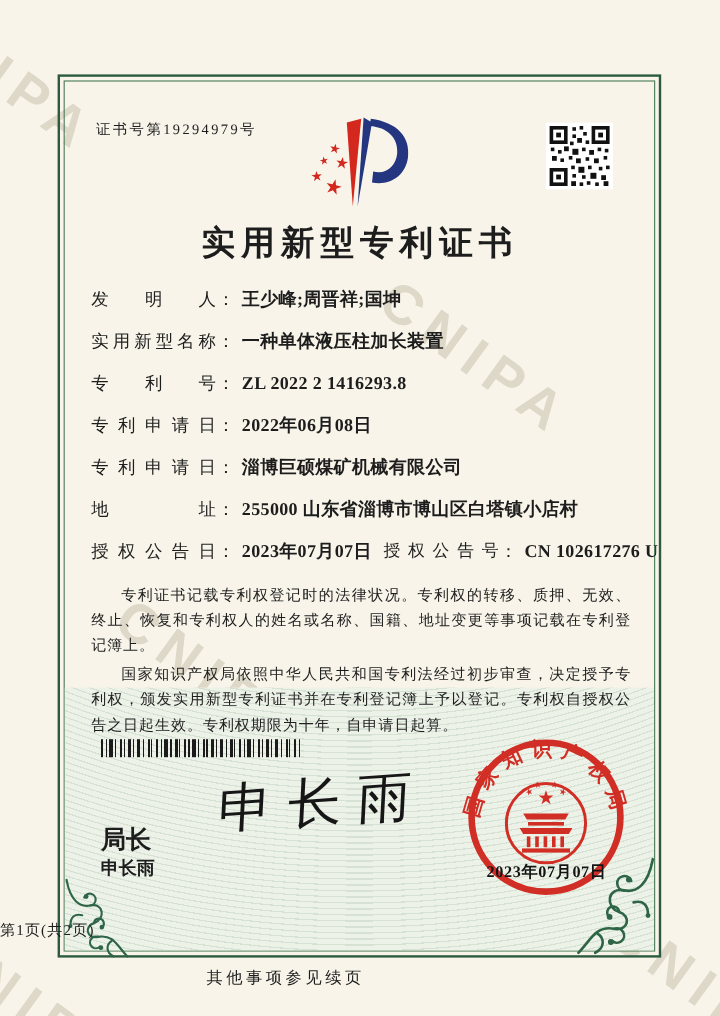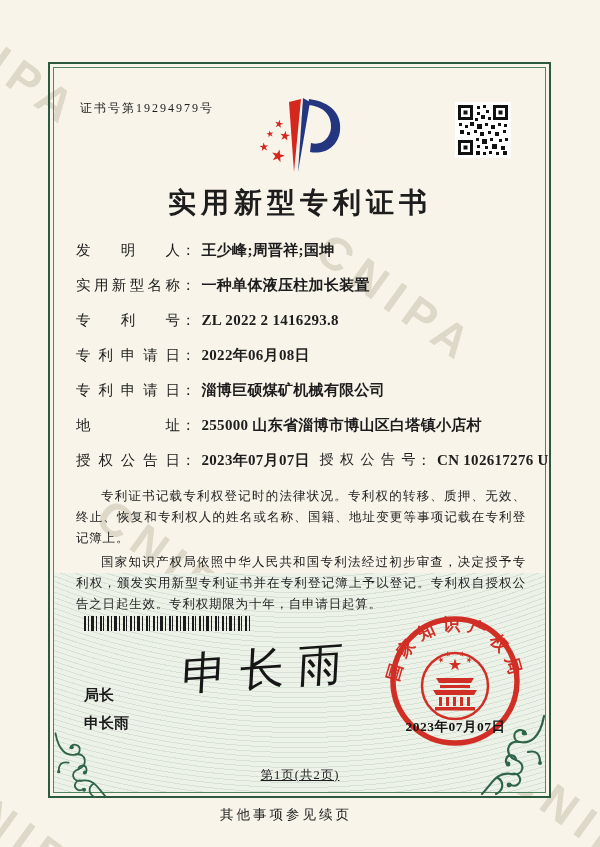--- a/index.html
+++ b/index.html
@@ -52,37 +52,37 @@
 
   .barcode{position:absolute;left:84px;top:616px;width:166px;height:15px;
      background:repeating-linear-gradient(90deg,
        #1b1b1b 0 2px,transparent 2px 4px,#1b1b1b 4px 5px,transparent 5px 7px,
        #1b1b1b 7px 10px,transparent 10px 12px,#1b1b1b 12px 13px,transparent 13px 16px,
        #1b1b1b 16px 18px,transparent 18px 19px,#1b1b1b 19px 20px,transparent 20px 23px);}
 
   .sig{position:absolute;left:182px;top:645px;font-family:"DejaVu Sans","Liberation Sans",sans-serif;
        font-size:45px;letter-spacing:13px;color:#161616;
        transform:rotate(-4deg) skewX(-7deg);transform-origin:0 50%;}
-  .director-title{position:absolute;left:84px;top:686px;font-size:15px;font-weight:bold;
+  .director-title{position:absolute;left:84px;top:686px;font-size:21px;font-weight:bold;
        font-family:Liberation Sans, sans-serif;text-align:right;}
   .director-name{position:absolute;left:84px;top:714px;font-size:15px;font-weight:bold;
        font-family:"Liberation Sans","DejaVu Sans",sans-serif;}
 
   .seal{position:absolute;left:382px;top:608px;width:146px;height:146px;z-index:4;opacity:0.95;}
   .seal-date{position:absolute;left:388px;top:718px;width:135px;z-index:5;text-align:center;
        font-size:13.5px;font-weight:bold;color:#141414;letter-spacing:0.5px;}
 
   .flourish{position:absolute;z-index:4;}
   .flourish-br{left:478px;top:712px;}
   .flourish-bl{left:44px;top:730px;transform:scaleX(-1);}
 
-  .page-indicator{position:absolute;left:0;top:767px;width:600px;text-align:center;
-       font-size:12.5px;letter-spacing:1px;z-index:5;text-decoration:underline;}
+  .page-indicator{position:absolute;left:0;top:767px;width:600px;
+       font-size:12.5px;letter-spacing:1px;z-index:5;}
   .continuation{position:absolute;left:0;top:806px;width:476px;text-align:center;
-       font-size:13.5px;letter-spacing:3px;padding-left:48px;}
+       font-size:13.5px;letter-spacing:3px;}
 </style>
 </head>
 <body>
 
 <div class="page">
 
   <span class="wm wm1">CNIPA</span>
   <span class="wm wm2">CNIPA</span>
   <span class="wm wm3">CNIPA</span>
   <span class="wm wm4">CNIPA</span>

